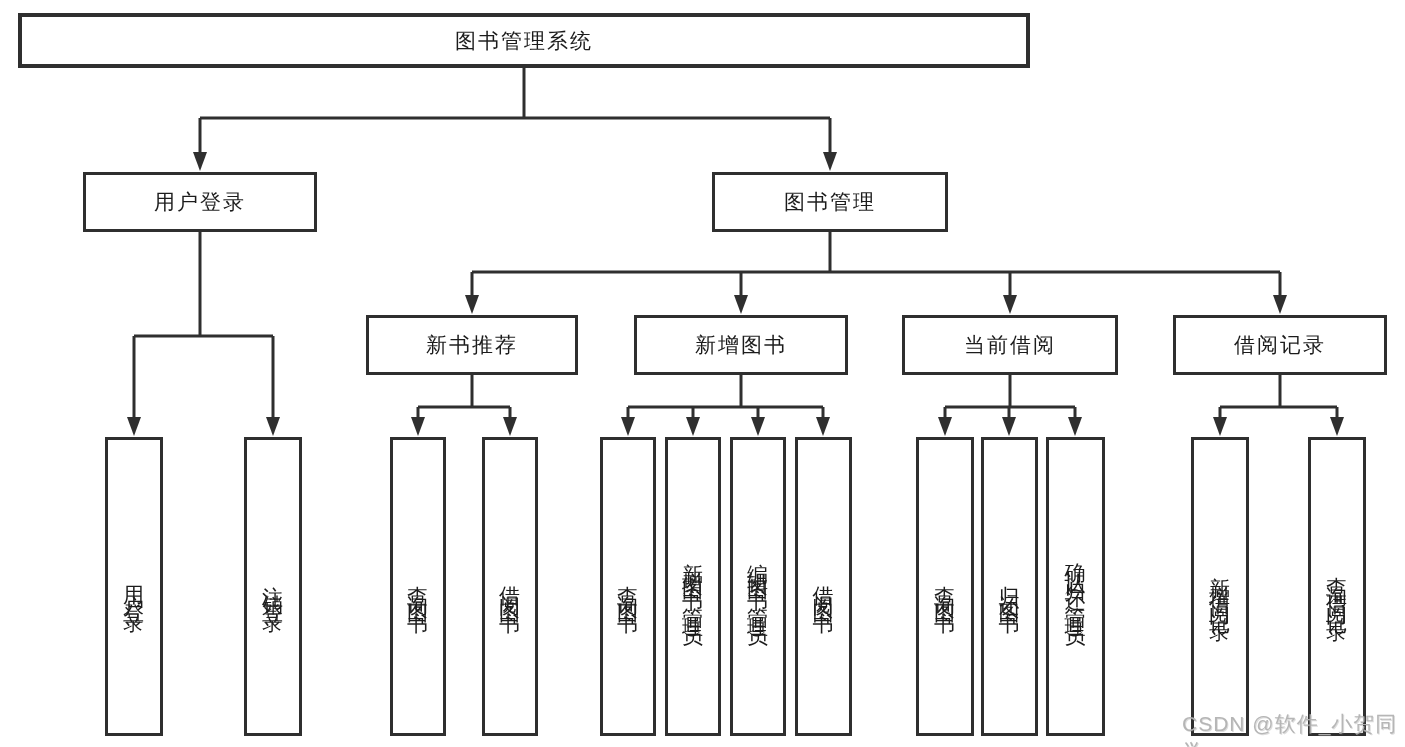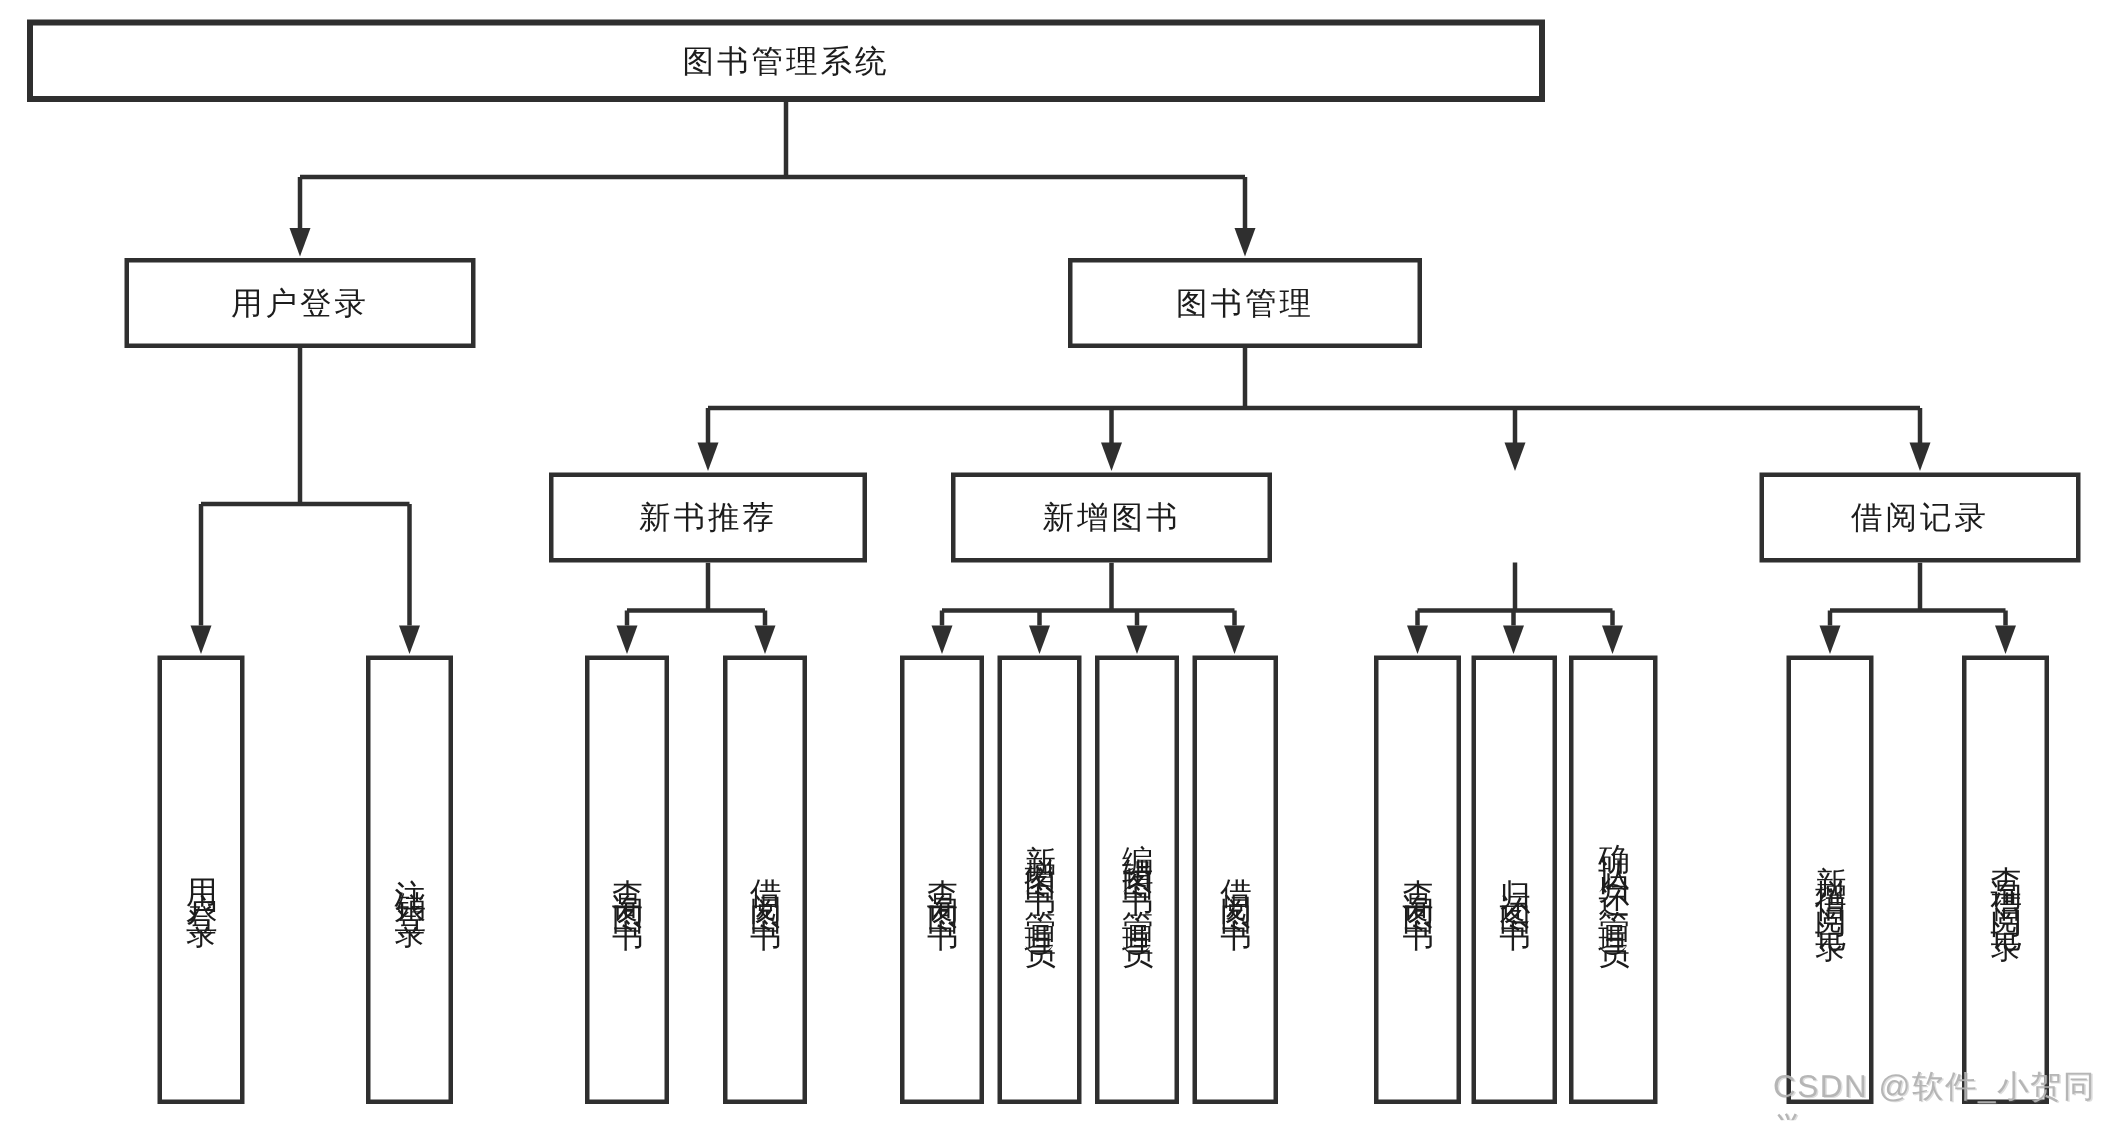--- a/index.html
+++ b/index.html
@@ -133,20 +133,23 @@
   <div class="box" style="left:366px; top:315px; width:212px; height:60px;">
     <span>新书推荐</span>
   </div>
 
   <div class="box" style="left:712px; top:172px; width:236px; height:60px;">
     <span>图书管理</span>
   </div>
   <div class="box" style="left:634px; top:315px; width:214px; height:60px;">
     <span>新增图书</span>
   </div>
+  <div class="box" style="left:902px; top:315px; width:216px; height:60px;">
+    <span>当前借阅</span>
+  </div>
   <div class="box" style="left:1173px; top:315px; width:214px; height:60px;">
     <span>借阅记录</span>
   </div>
 
   <div class="box leaf" style="left:105px; top:437px; width:58px; height:299px;">
     <span class="vtext">用户登录</span>
   </div>
   <div class="box leaf" style="left:244px; top:437px; width:58px; height:299px;">
     <span class="vtext">注销登录</span>
   </div>

